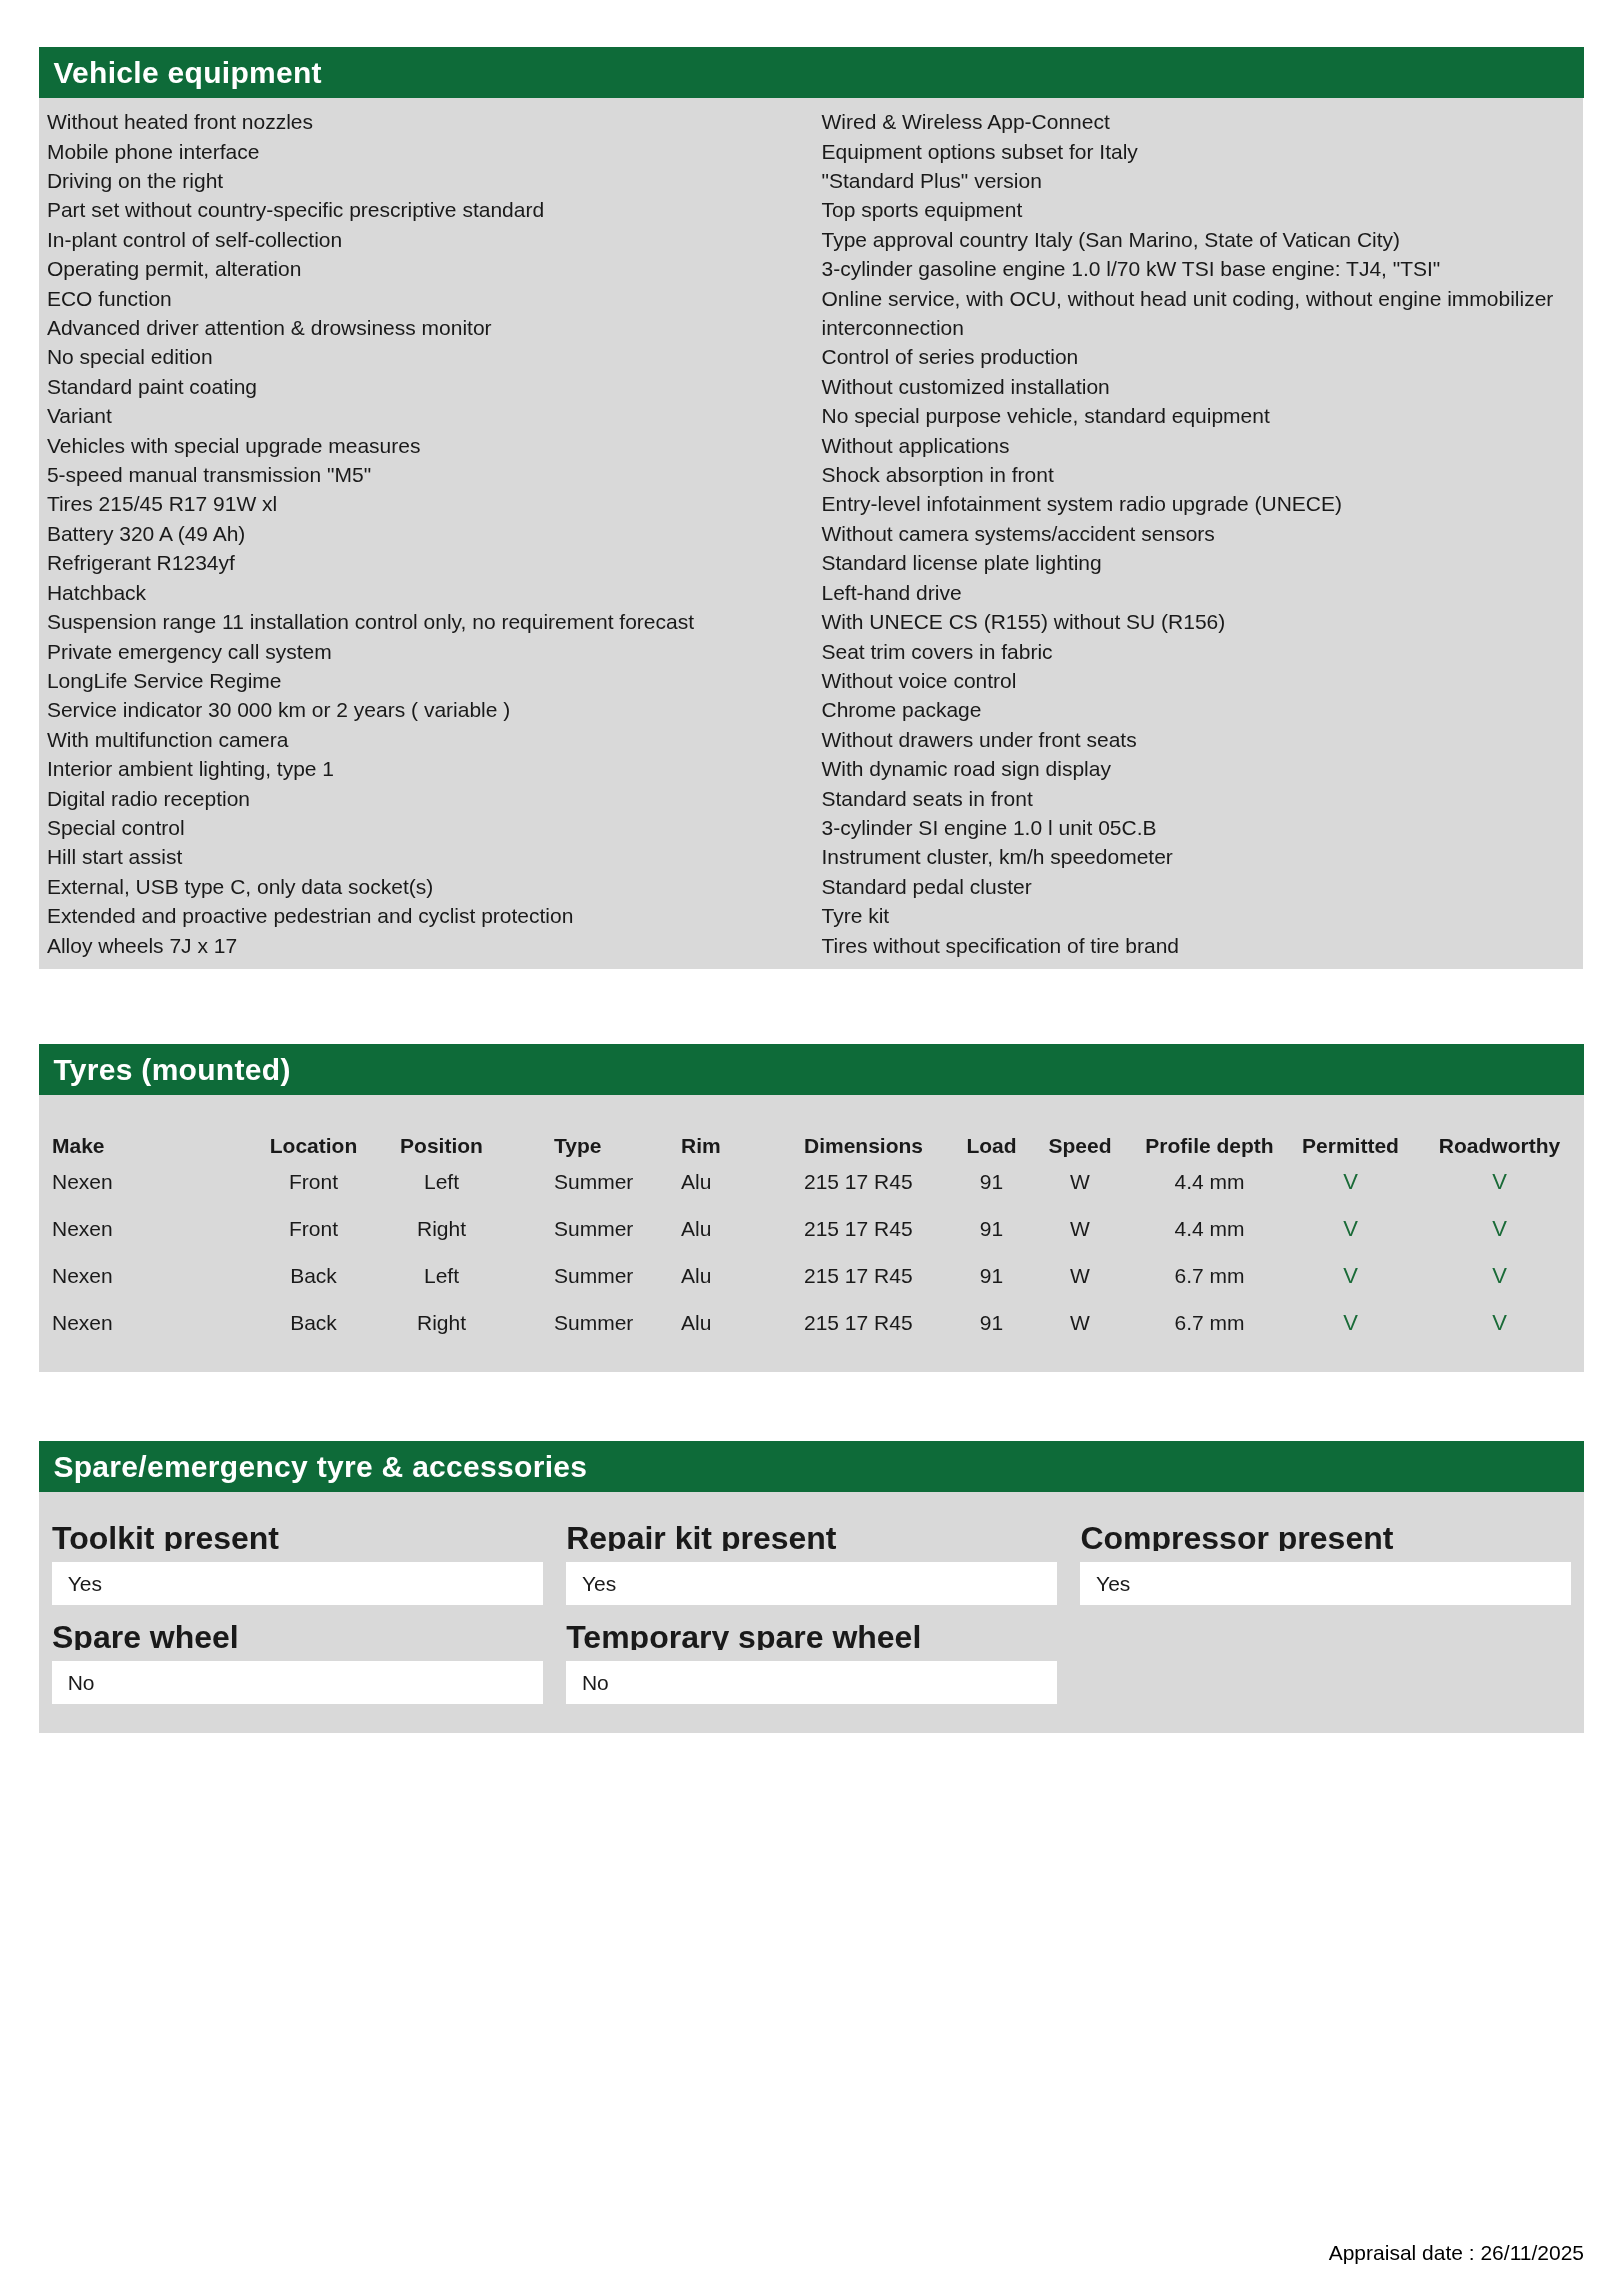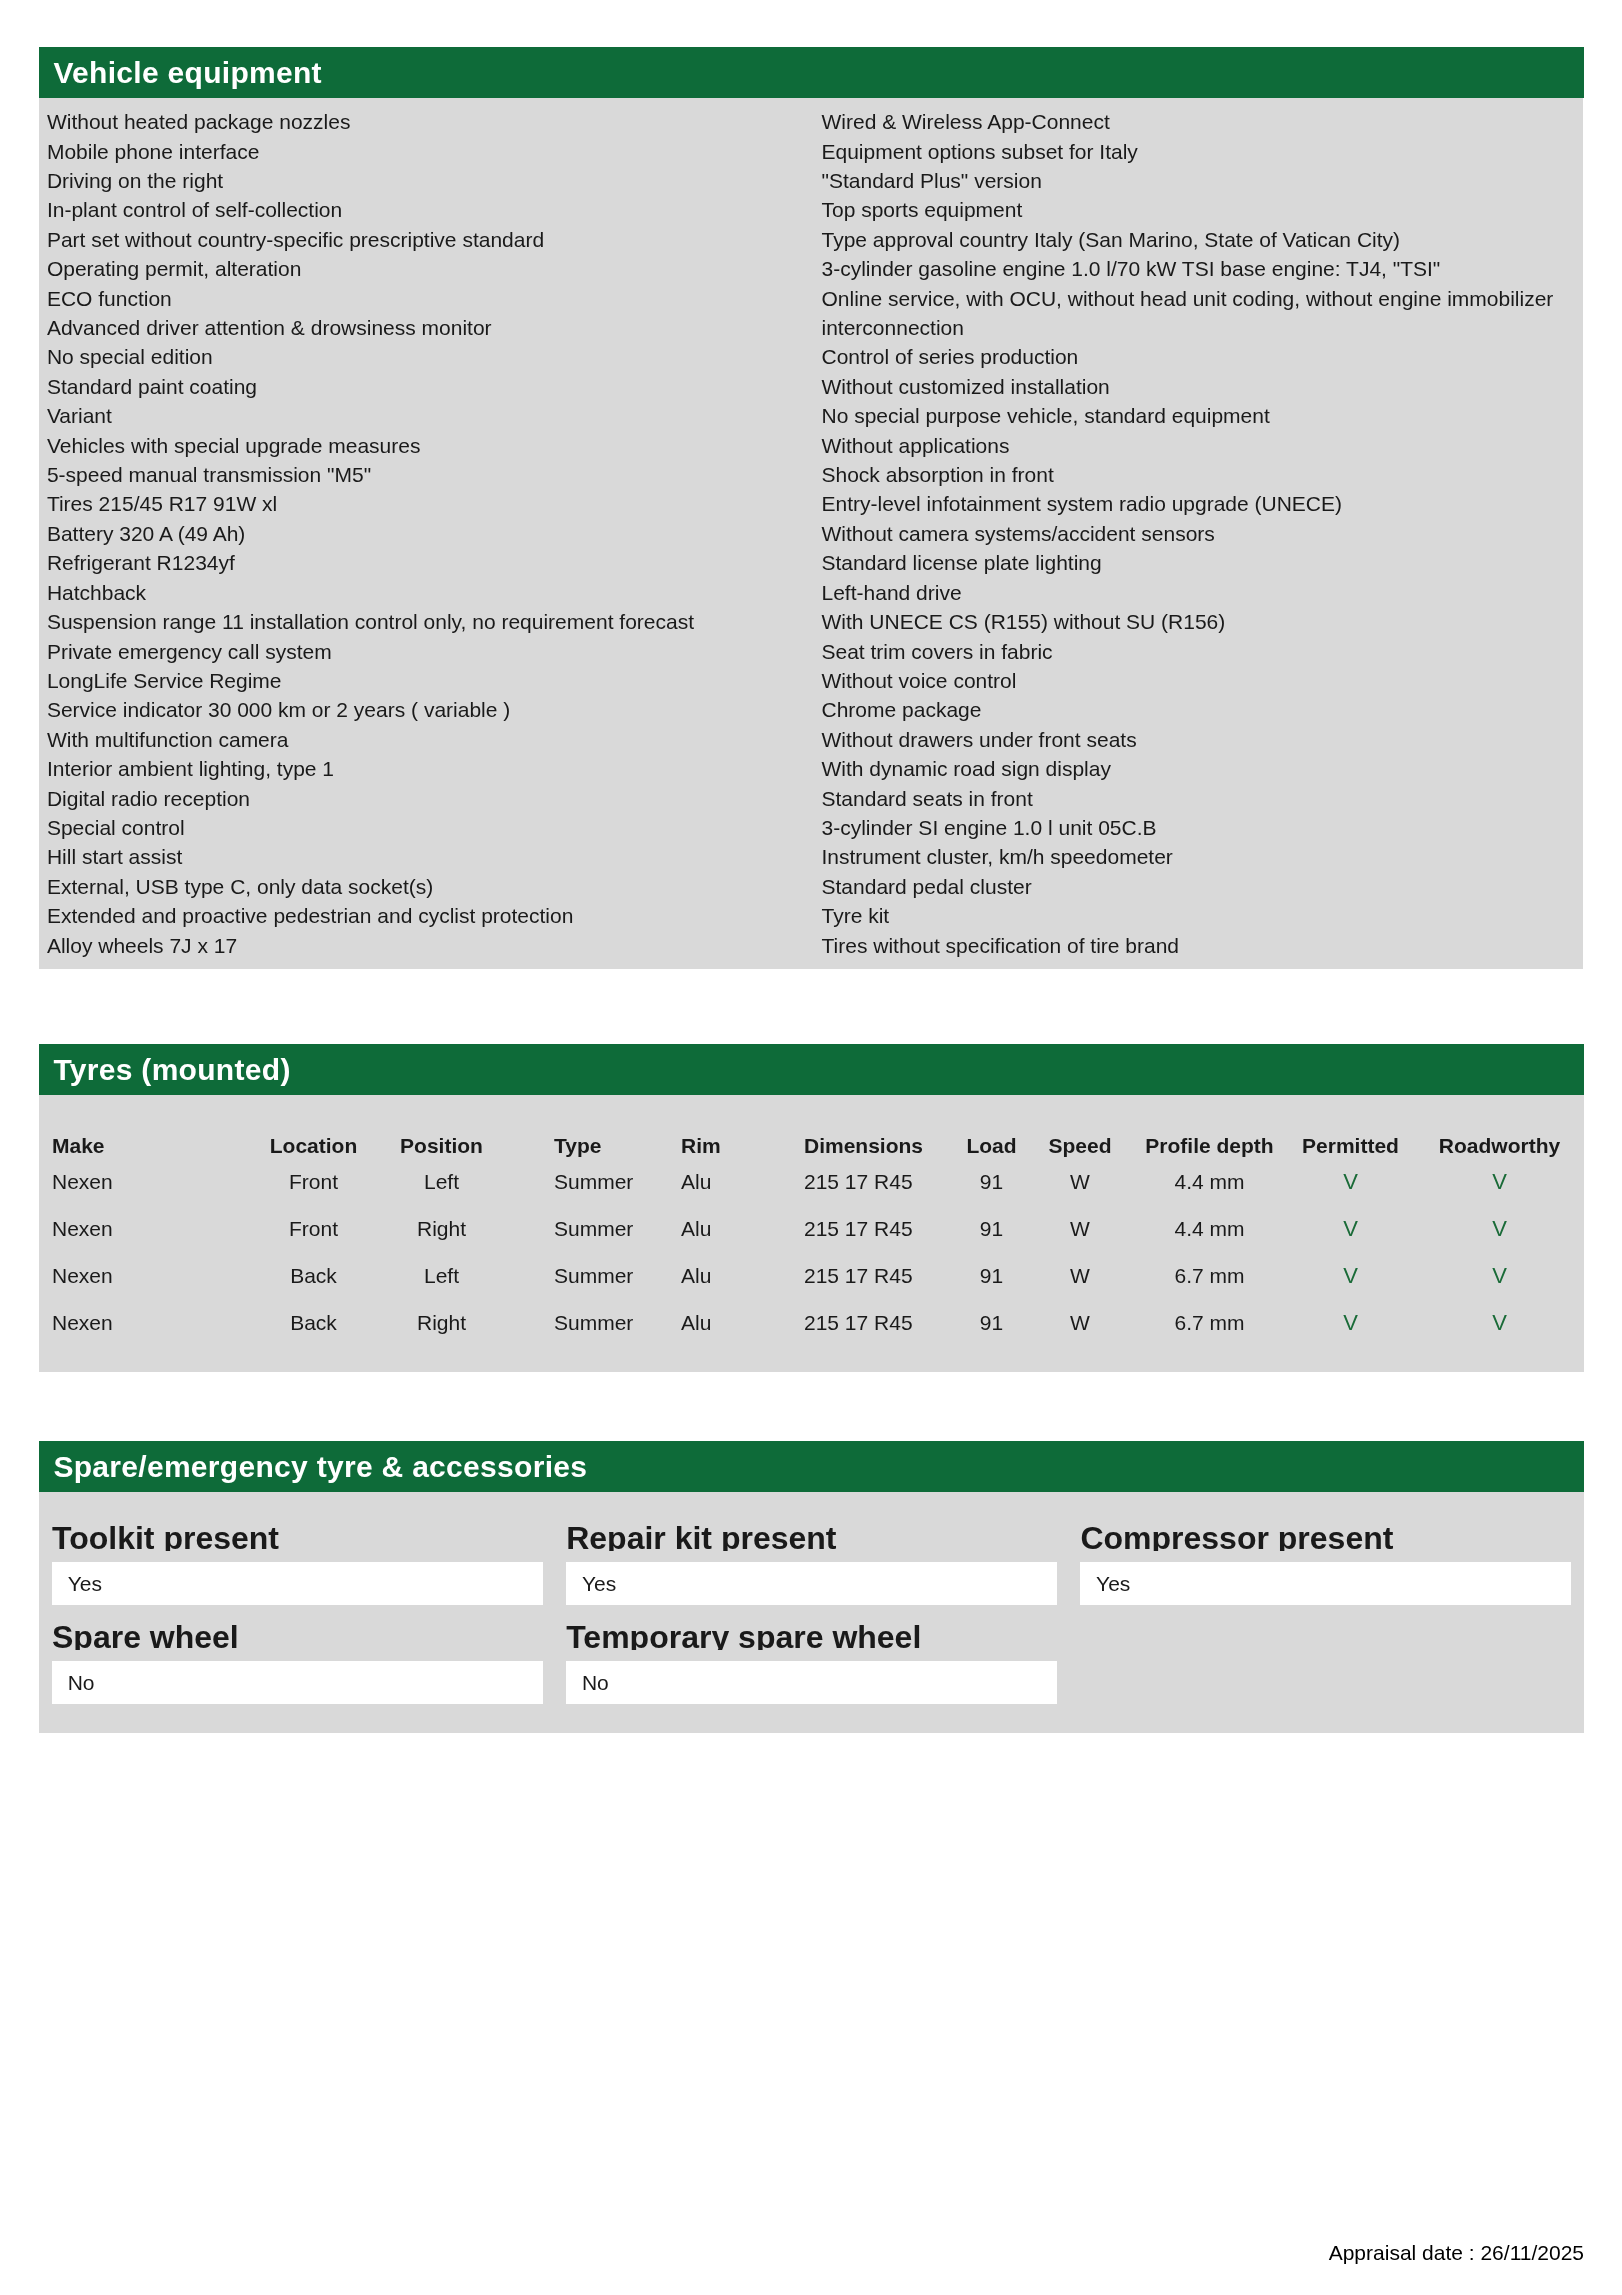--- a/index.html
+++ b/index.html
@@ -120,29 +120,29 @@
 <div class="page">
   <div class="content">
 
     <div class="section" id="equipment">
       <div class="section-header">
         <span>Vehicle equipment</span>
       </div>
       <div class="equip-cols">
         <div class="equip-col left">
 
-            <div class="equip-item">Without heated package nozzles</div>
+            <div class="equip-item">Without heated front nozzles</div>
 
             <div class="equip-item">Mobile phone interface</div>
 
             <div class="equip-item">Driving on the right</div>
 
+            <div class="equip-item">Part set without country-specific prescriptive standard</div>
+
             <div class="equip-item">In-plant control of self-collection</div>
-
-            <div class="equip-item">Part set without country-specific prescriptive standard</div>
 
             <div class="equip-item">Operating permit, alteration</div>
 
             <div class="equip-item">ECO function</div>
 
             <div class="equip-item">Advanced driver attention &amp; drowsiness monitor</div>
 
             <div class="equip-item">No special edition</div>
 
             <div class="equip-item">Standard paint coating</div>

